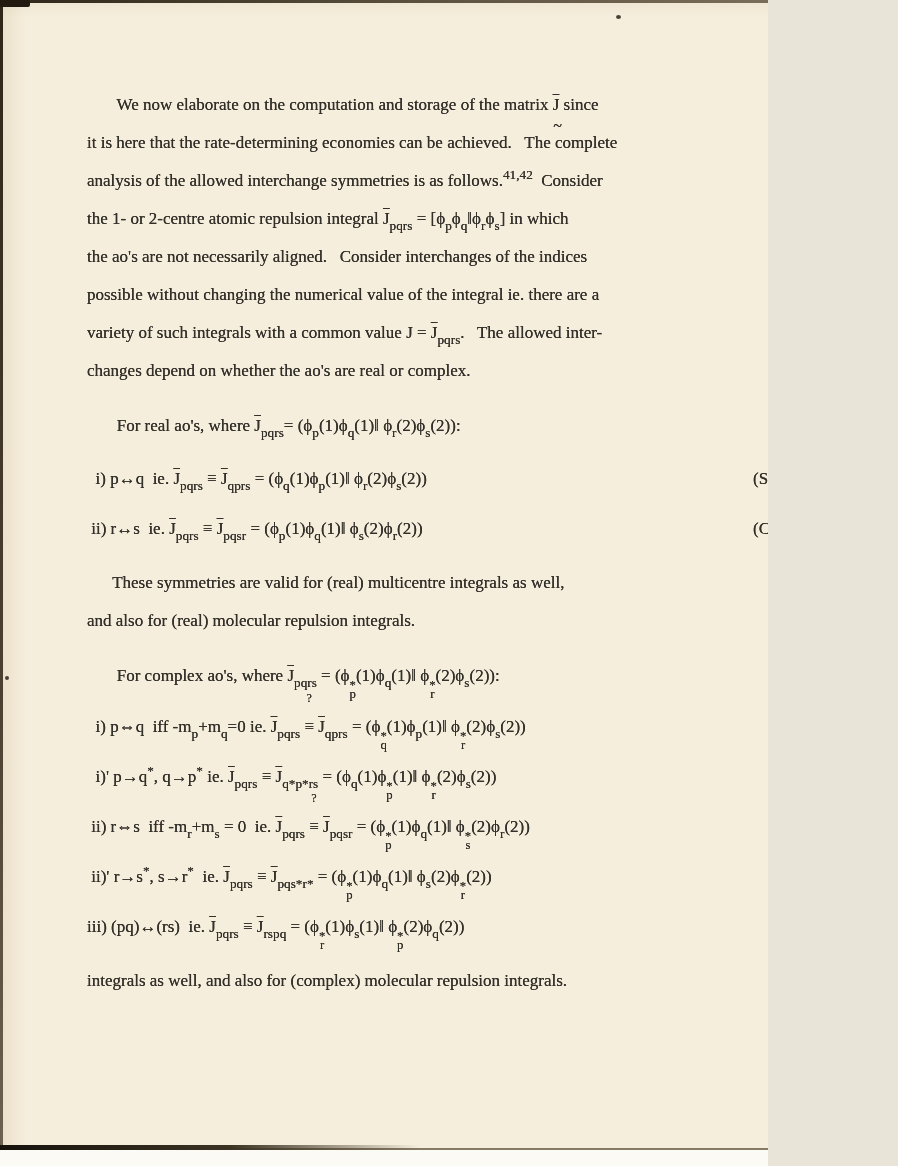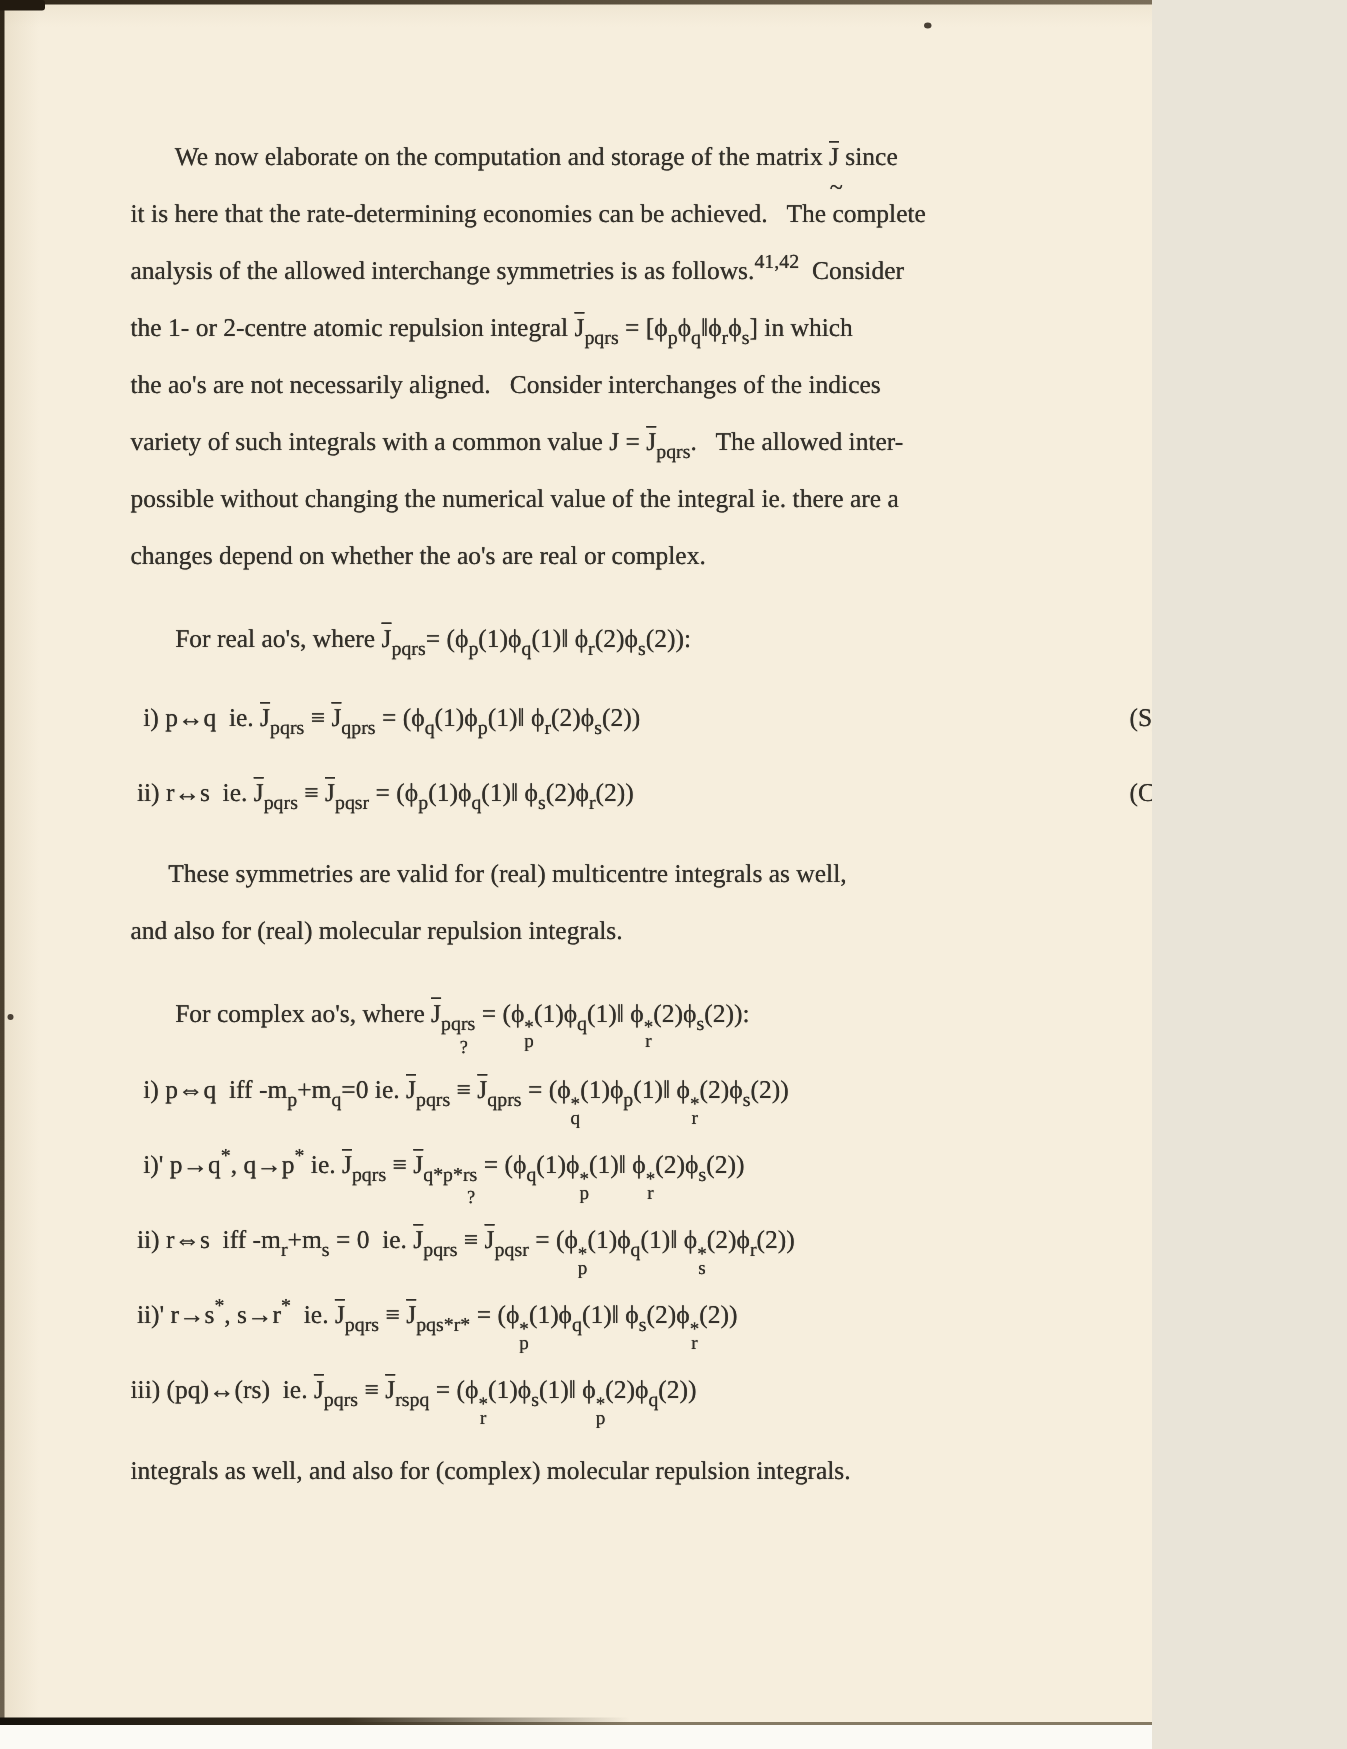--- a/index.html
+++ b/index.html
@@ -70,22 +70,22 @@
   <div class="speck speck-left" data-name="scan-speck"></div>
 
   <div id="page-number" data-name="page-number">102.</div>
   <div id="page-body" data-name="page-body">
       <div class="sec sec-para" data-name="intro-paragraph">
         <div class="line" data-name="text-line">       We now elaborate on the computation and storage of the matrix <span class="jm" data-name="matrix-j-symbol">J<span class="tl">~</span></span> since</div>
         <div class="line" data-name="text-line">it is here that the rate-determining economies can be achieved.   The complete</div>
         <div class="line" data-name="text-line">analysis of the allowed interchange symmetries is as follows.<sup>41,42</sup>  Consider</div>
         <div class="line" data-name="text-line">the 1- or 2-centre atomic repulsion integral <span class="ov">J</span><sub>pqrs</sub> = [ϕ<sub>p</sub>ϕ<sub>q</sub>‖ϕ<sub>r</sub>ϕ<sub>s</sub>] in which</div>
         <div class="line" data-name="text-line">the ao's are not necessarily aligned.   Consider interchanges of the indices</div>
+        <div class="line" data-name="text-line">possible without changing the numerical value of the integral ie. there are a</div>
         <div class="line" data-name="text-line">variety of such integrals with a common value J = <span class="ov">J</span><sub>pqrs</sub>.   The allowed inter-</div>
-        <div class="line" data-name="text-line">possible without changing the numerical value of the integral ie. there are a</div>
         <div class="line" data-name="text-line">changes depend on whether the ao's are real or complex.</div>
       </div>
       <div class="sec sec-eqheader" data-name="real-ao-header">
         <div class="line" data-name="text-line">       For real ao's, where <span class="ov">J</span><sub>pqrs</sub>= (ϕ<sub>p</sub>(1)ϕ<sub>q</sub>(1)‖ ϕ<sub>r</sub>(2)ϕ<sub>s</sub>(2)):</div>
       </div>
       <div class="sec sec-eqlist" data-name="real-symmetry-list">
         <div class="line" data-name="equation-line">  i) p↔q  ie. <span class="ov">J</span><sub>pqrs</sub> ≡ <span class="ov">J</span><sub>qprs</sub> = (ϕ<sub>q</sub>(1)ϕ<sub>p</sub>(1)‖ ϕ<sub>r</sub>(2)ϕ<sub>s</sub>(2))<span class="tag" data-name="symmetry-label">(Symmetry A)</span></div>
         <div class="line" data-name="equation-line"> ii) r↔s  ie. <span class="ov">J</span><sub>pqrs</sub> ≡ <span class="ov">J</span><sub>pqsr</sub> = (ϕ<sub>p</sub>(1)ϕ<sub>q</sub>(1)‖ ϕ<sub>s</sub>(2)ϕ<sub>r</sub>(2))<span class="tag" data-name="symmetry-label">(Consider B)</span></div>
       </div>
       <div class="sec sec-para" data-name="real-validity-paragraph">

